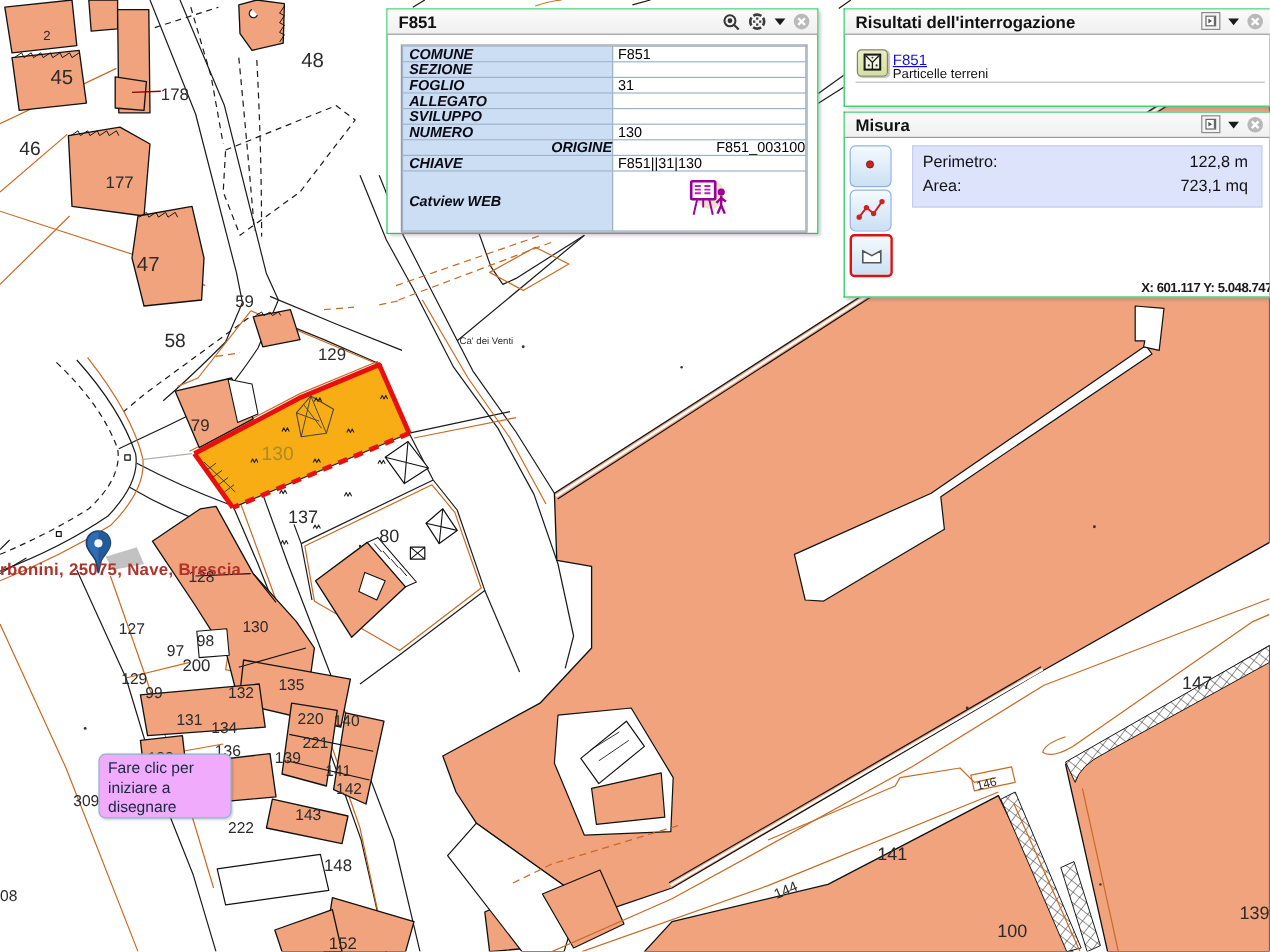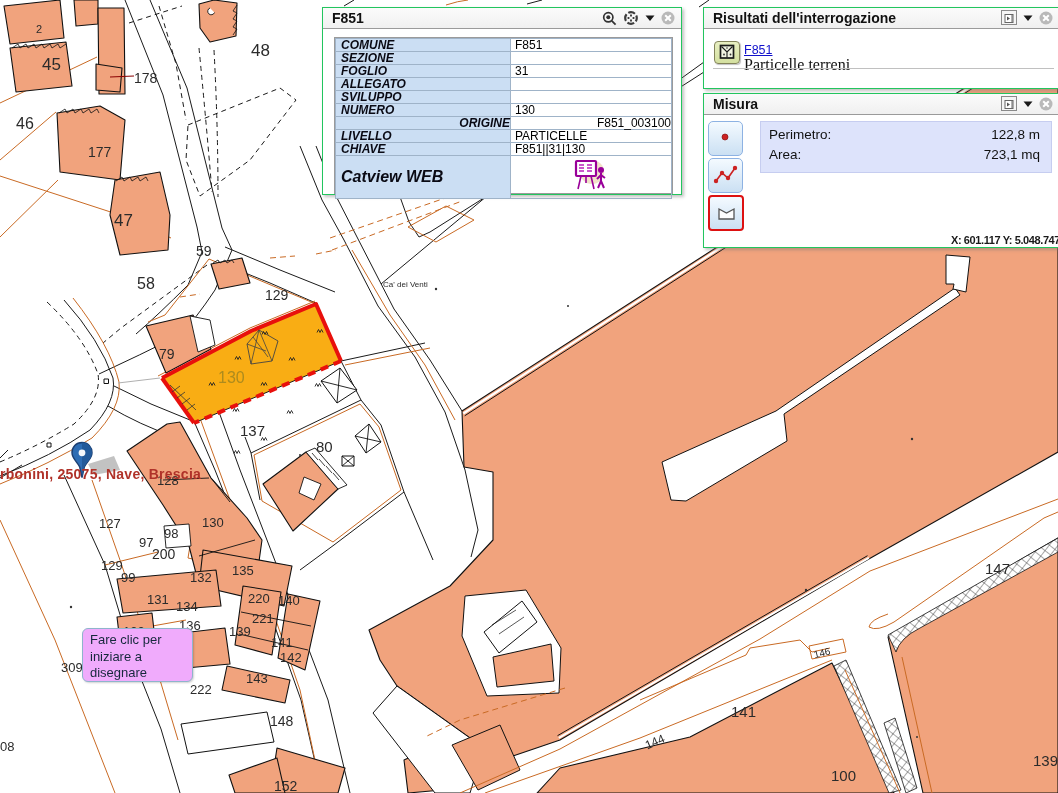--- a/index.html
+++ b/index.html
@@ -357,29 +357,25 @@
           </tr>
           <tr style="height:12.4px;">
             <td style="background:#cbdef3;border:1px solid #9fb3c8;font-weight:bold;font-style:italic;padding:0 0 0 5px;color:#0a0a14;font-size:12px;line-height:12px;">NUMERO</td>
             <td style="border:1px solid #9fb3c8;padding:0 0 0 4px;color:#000;font-size:12px;line-height:12px;">130</td>
           </tr>
           <tr style="height:12.4px;text-align:right;">
             <td style="background:#cbdef3;border:1px solid #9fb3c8;font-weight:bold;font-style:italic;padding:0 0 0 5px;color:#0a0a14;font-size:12px;line-height:12px;">ORIGINE</td>
             <td style="border:1px solid #9fb3c8;padding:0 0 0 4px;color:#000;font-size:12px;line-height:12px;">F851_003100</td>
           </tr>
           <tr style="height:12.4px;">
-            <td style="background:#cbdef3;border:1px solid #9fb3c8;font-weight:bold;font-style:italic;padding:0 0 0 5px;color:#0a0a14;font-size:12px;line-height:12px;">LIVELLO</td>
-            <td style="border:1px solid #9fb3c8;padding:0 0 0 4px;color:#000;font-size:12px;line-height:12px;">PARTICELLE</td>
-          </tr>
-          <tr style="height:12.4px;">
             <td style="background:#cbdef3;border:1px solid #9fb3c8;font-weight:bold;font-style:italic;padding:0 0 0 5px;color:#0a0a14;font-size:12px;line-height:12px;">CHIAVE</td>
             <td style="border:1px solid #9fb3c8;padding:0 0 0 4px;color:#000;font-size:12px;line-height:12px;">F851||31|130</td>
           </tr>
           <tr>
-            <td style="background:#cbdef3;border:1px solid #9fb3c8;font-weight:bold;font-style:italic;padding:0 0 0 5px;color:#0a0a14;font-size:16px;line-height:12px;">Catview WEB</td>
+            <td style="background:#cbdef3;border:1px solid #9fb3c8;font-weight:bold;font-style:italic;padding:0 0 0 5px;color:#0a0a14;font-size:12px;line-height:12px;">Catview WEB</td>
             <td style="border:1px solid #9fb3c8;text-align:center;vertical-align:middle;"><svg width="46" height="38" viewBox="0 0 46 38">
                 <circle cx="24" cy="15" r="12" fill="#f0e2c8"></circle>
                 <rect x="8" y="4" width="20" height="15" fill="#fff" stroke="#990099" stroke-width="2.2" rx="1"></rect>
                 <path d="M11 8 h5 M11 11 h5 M11 14 h5 M19 8 h5 M19 11 h5 M19 14 h5" stroke="#bb22bb" stroke-width="1.6"></path>
                 <path d="M13 19 L10 32 M23 19 L26 32 M18 19 L18 26" stroke="#990099" stroke-width="1.6"></path>
                 <circle cx="33" cy="13" r="3" fill="#990099"></circle>
                 <path d="M33 16 L33 24 M33 18 L29 22 M33 18 L37 21 M33 24 L30 31 M33 24 L36 31" stroke="#990099" stroke-width="2"></path>
               </svg></td>
           </tr>
         </tbody>
@@ -408,21 +404,21 @@
   <div style="position:absolute;left:10px;top:33px;width:24px;height:21px;background:linear-gradient(#e8efc2,#d4e0a0);border:1px solid #83835a;border-radius:4px;box-shadow:1px 1px 1px rgba(0,0,0,.25);">
     <svg width="24" height="21" viewBox="0 0 24 21">
         <rect x="5.5" y="3.5" width="13" height="12.5" fill="#f2f5e2" stroke="#1a1a1a" stroke-width="1.7"></rect>
         <path d="M6.5 4.5 L12 10 L17.5 4.5 M12 10 L12 15.5" stroke="#1a1a1a" stroke-width="1.1" fill="none"></path>
         <circle cx="9" cy="12.5" r="0.9" fill="#333"></circle>
         <circle cx="15.5" cy="12.5" r="0.9" fill="#333"></circle>
         <circle cx="12" cy="6" r="0.8" fill="#333"></circle>
       </svg>
   </div>
   <div style="position:absolute;left:40px;top:35px;font-size:12.5px;color:#1111cc;text-decoration:underline;">F851</div>
-  <div style="position:absolute;left:40px;top:48px;font-size:16px;color:#111;font-family:Liberation Serif, serif;">Particelle terreni</div>
+  <div style="position:absolute;left:40px;top:48px;font-size:11px;color:#111;">Particelle terreni</div>
   <div style="position:absolute;left:9px;top:60px;width:341px;border-bottom:1px solid #c0c0c0;"></div>
 </div>
 
 <div class="panel" id="misura" style="left:703px;top:93px;width:355px;height:153px;border-right:none;">
   <div class="ptitle">
     <span class="t">Misura</span>
     <span class="ticons">
       <span style="display:inline-block;width:14px;height:13px;border:1px solid #8a8a8a;background:#f5f5f5;"><svg width="14" height="13" viewBox="0 0 14 13">
             <rect x="3" y="2.5" width="8" height="8" fill="#fff" stroke="#666" stroke-width="1"></rect>
             <path d="M5 4.5 l3 2 l-3 2 z" fill="#555"></path>

